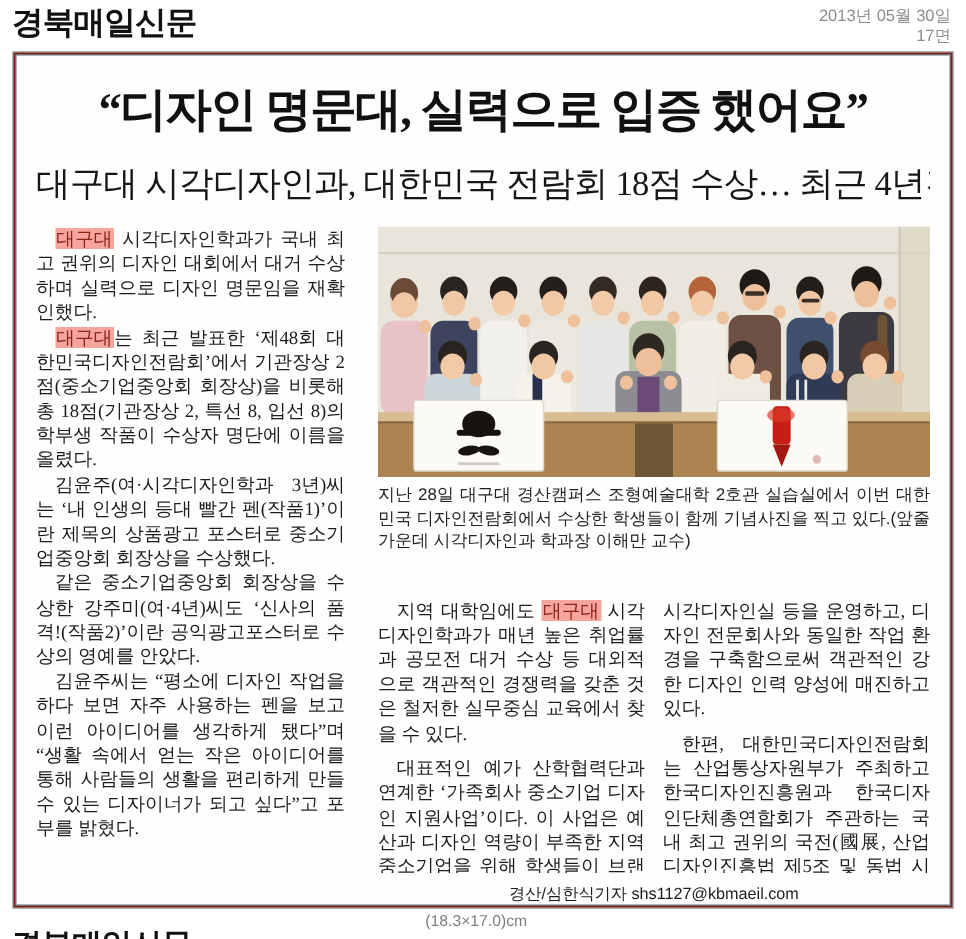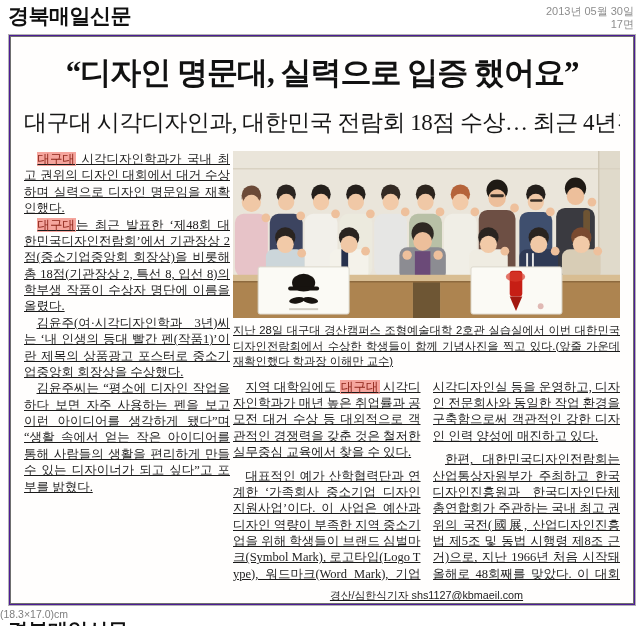--- a/index.html
+++ b/index.html
@@ -4,45 +4,45 @@
 <style>
   html,body{margin:0;padding:0;width:644px;height:626px;overflow:hidden;background:#ffffff;}
   body{font-family:"Liberation Serif","DejaVu Serif",serif;color:#1a1a1a;}
 
   
   .top-row{display:flex;justify-content:space-between;align-items:flex-start;padding:4px 10px 0 8px;height:28px;}
   .masthead{font-family:"Liberation Sans","DejaVu Sans",sans-serif;font-weight:800;font-size:21px;letter-spacing:-0.5px;color:#111;line-height:1.1;}
   .dateblock{font-family:Liberation Sans, sans-serif;font-size:11px;color:#8d8d8d;text-align:right;line-height:1.15;margin-top:1px;}
 
   
-  .box-outer{margin:2px 8px 0 8px;border:1px solid #b3b3b3;padding:1px;height:572px;box-sizing:border-box;background:#4c1d95;}
+  .box-outer{margin:2px 8px 0 8px;border:1px solid #b3b3b3;padding:1px;height:572px;box-sizing:border-box;background:#7f1d1d;}
   .box-inner{border:1px solid #6f6f6f;height:100%;box-sizing:border-box;padding:15px 13px 8px 13px;overflow:hidden;background:#fffefd;}
 
   .headline{font-size:31px;font-weight:700;letter-spacing:-1px;text-align:center;white-space:nowrap;overflow:hidden;color:#111;}
   .subheadline{font-size:23px;letter-spacing:-0.5px;margin-top:13px;white-space:nowrap;overflow:hidden;color:#161616;}
 
   
-  .content{display:flex;gap:3px;margin-top:13px;height:452px;overflow:hidden;text-decoration:underline;}
+  .content{display:flex;gap:22px;margin-top:13px;height:452px;overflow:hidden;}
   .col{font-size:12.5px;line-height:1.31;text-align:justify;word-break:break-all;color:#1c1c1c;}
   .col p{margin:0;text-indent:1em;}
   .col p.noindent{text-indent:0;}
   .col1{width:206px;flex:none;overflow:hidden;}
   .right-area{flex:1;display:flex;flex-direction:column;min-width:0;}
   .photo-wrap{height:167px;overflow:hidden;background:#e9e4d9;}
   .photo-wrap svg{display:block;width:100%;height:100%;}
   .caption{margin-top:5px;font-family:"Liberation Sans","DejaVu Sans",sans-serif;font-size:11.3px;line-height:1.38;text-align:justify;word-break:break-all;color:#222;}
   .cols23{display:flex;gap:12px;margin-top:9px;flex:1;overflow:hidden;}
-  .col2,.col3{flex:1;min-width:0;overflow:hidden;}
+  .col2,.col3{flex:1;min-width:0;overflow:hidden;margin-top:20px;}
   .col2 p + p,.col3 p + p{margin-top:7px;}
   .byline{margin-top:7px;font-family:"Liberation Sans","DejaVu Sans",sans-serif;font-size:10.8px;text-align:center;white-space:nowrap;color:#1c1c1c;}
 
   .hl{background:#f5a59d;color:#8c2419;padding:0 1px;}
 
   
-  .dim-note{font-family:"Liberation Sans","DejaVu Sans",sans-serif;font-size:10.5px;color:#7e7e7e;text-align:left;padding:2px 9px 0 0;}
+  .dim-note{font-family:"Liberation Sans","DejaVu Sans",sans-serif;font-size:10.5px;color:#7e7e7e;text-align:center;padding:2px 9px 0 0;}
   .next-clip{height:8px;overflow:hidden;padding-left:8px;}
   .next-clip span{font-family:"Liberation Sans","DejaVu Sans",sans-serif;font-weight:800;font-size:20px;color:#111;line-height:1;display:inline-block;}
 </style>
 </head>
 <body>
 
 <div class="top-row">
   <div class="masthead">경북매일신문</div>
   <div class="dateblock">
     <div>2013년 05월 30일</div>
@@ -55,20 +55,21 @@
 
     <div class="headline">“디자인 명문대, 실력으로 입증 했어요”</div>
     <div class="subheadline">대구대 시각디자인과, 대한민국 전람회 18점 수상… 최근 4년간 94점 입상</div>
 
     <div class="content">
 
       <div class="col col1">
           <p><span class="hl">대구대</span> 시각디자인학과가 국내 최고 권위의 디자인 대회에서 대거 수상하며 실력으로 디자인 명문임을 재확인했다.</p>
           <p><span class="hl">대구대</span>는 최근 발표한 ‘제48회 대한민국디자인전람회’에서 기관장상 2점(중소기업중앙회 회장상)을 비롯해 총 18점(기관장상 2, 특선 8, 입선 8)의 학부생 작품이 수상자 명단에 이름을 올렸다.</p>
           <p>김윤주(여·시각디자인학과 3년)씨는 ‘내 인생의 등대 빨간 펜(작품1)’이란 제목의 상품광고 포스터로 중소기업중앙회 회장상을 수상했다.</p>
+          <p>같은 중소기업중앙회 회장상을 수상한 강주미(여·4년)씨도 ‘신사의 품격!(작품2)’이란 공익광고포스터로 수상의 영예를 안았다.</p>
           <p>김윤주씨는 “평소에 디자인 작업을 하다 보면 자주 사용하는 펜을 보고 이런 아이디어를 생각하게 됐다”며 “생활 속에서 얻는 작은 아이디어를 통해 사람들의 생활을 편리하게 만들 수 있는 디자이너가 되고 싶다”고 포부를 밝혔다.</p>
         </div>
 
       <div class="right-area">
 
         <div class="photo-wrap">
           <svg viewBox="0 0 400 170" preserveAspectRatio="none">
 
             <rect x="0" y="0" width="400" height="170" fill="#eae5da"></rect>
             <rect x="378" y="0" width="22" height="170" fill="#e0dacb"></rect>
@@ -190,21 +191,21 @@
             <g>
               <rect x="246" y="118" width="94" height="48" rx="2" fill="#fbfaf5" stroke="#dcd8cc" stroke-width="1"></rect>
               <rect x="286" y="122" width="13" height="26" rx="3" fill="#c61e15"></rect>
               <polygon points="286,148 299,148 292.5,163" fill="#a31810"></polygon>
               <ellipse cx="292" cy="128" rx="10" ry="5" fill="#d93a2c" opacity="0.7"></ellipse>
               <circle cx="318" cy="158" r="3" fill="#e0b9b4"></circle>
             </g>
           </svg>
         </div>
 
-        <div class="caption">지난 28일 대구대 경산캠퍼스 조형예술대학 2호관 실습실에서 이번 대한민국 디자인전람회에서 수상한 학생들이 함께 기념사진을 찍고 있다.(앞줄 가운데 재확인했다 학과장 이해만 교수)</div>
+        <div class="caption">지난 28일 대구대 경산캠퍼스 조형예술대학 2호관 실습실에서 이번 대한민국 디자인전람회에서 수상한 학생들이 함께 기념사진을 찍고 있다.(앞줄 가운데 시각디자인과 학과장 이해만 교수)</div>
 
         <div class="cols23">
           <div class="col col2">
               <p>지역 대학임에도 <span class="hl">대구대</span> 시각디자인학과가 매년 높은 취업률과 공모전 대거 수상 등 대외적으로 객관적인 경쟁력을 갖춘 것은 철저한 실무중심 교육에서 찾을 수 있다.</p>
               <p>대표적인 예가 산학협력단과 연계한 ‘가족회사 중소기업 디자인 지원사업’이다. 이 사업은 예산과 디자인 역량이 부족한 지역 중소기업을 위해 학생들이 브랜드 심벌마크(Symbol Mark), 로고타입(Logo Type), 워드마크(Word Mark), 기업 캐릭터 등을 제작해 주는 산학연계 프로그램이다.</p>
             </div>
           <div class="col col3">
           <p class="noindent">시각디자인실 등을 운영하고, 디자인 전문회사와 동일한 작업 환경을 구축함으로써 객관적인 강한 디자인 인력 양성에 매진하고 있다.</p>
               <p>한편, 대한민국디자인전람회는 산업통상자원부가 주최하고 한국디자인진흥원과 한국디자인단체총연합회가 주관하는 국내 최고 권위의 국전(國展, 산업디자인진흥법 제5조 및 동법 시행령 제8조 근거)으로, 지난 1966년 처음 시작돼 올해로 48회째를 맞았다. 이 대회는 문화경제 시대에 미래 디자인 트렌드를 제시할 신진 디자이너의 등용문으로 활용되고 있다.</p>
             </div>

